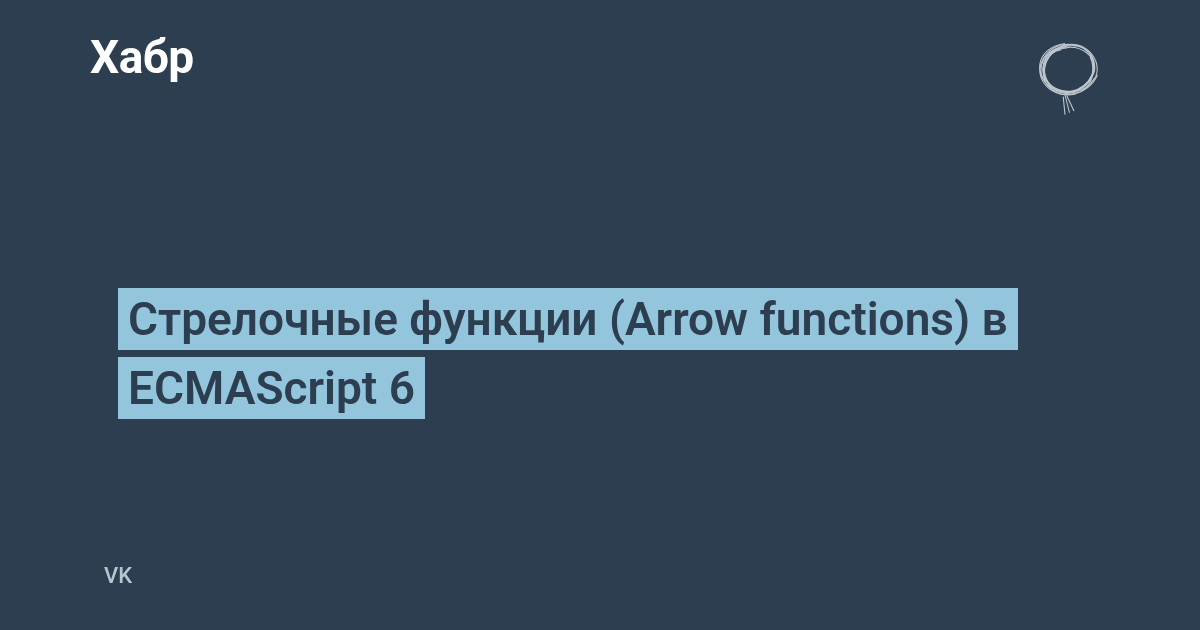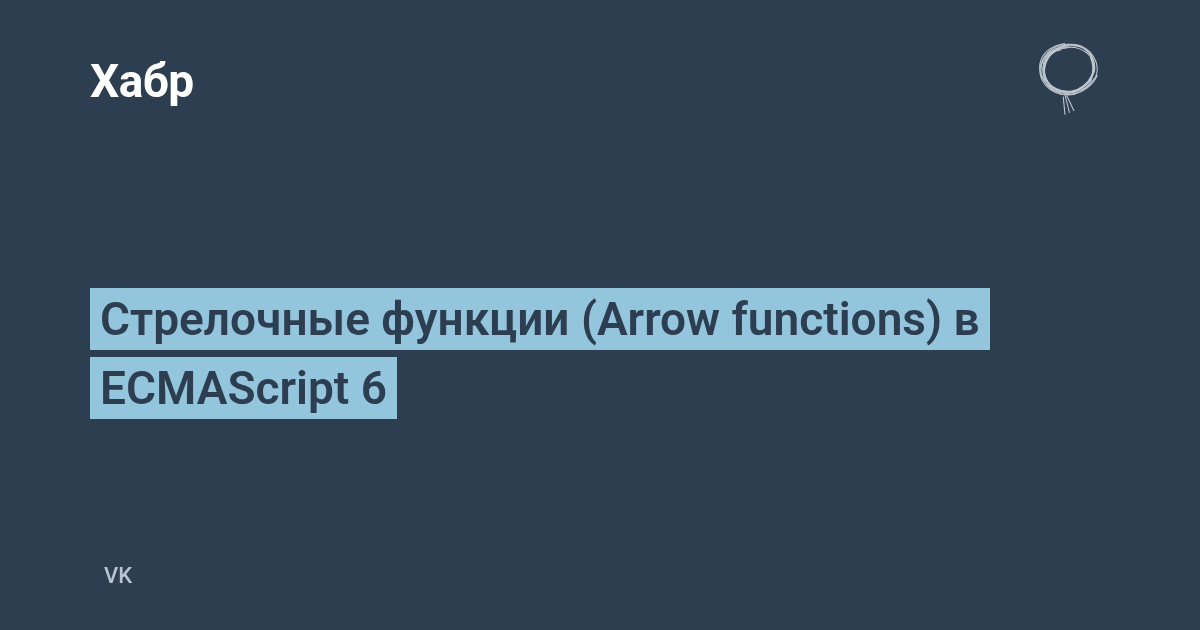--- a/index.html
+++ b/index.html
@@ -26,34 +26,34 @@
     .header {
       display: flex;
       justify-content: space-between;
       align-items: flex-start;
     }
     .logo {
       color: #ffffff;
       font-size: 46px;
       font-weight: 700;
       letter-spacing: -0.5px;
-      margin-top: 24px;
     }
     .scribble-icon {
       width: 90px;
       height: 90px;
       position: relative;
     }
     .scribble-icon svg {
       width: 100%;
       height: 100%;
     }
     .title-wrapper {
       margin-top: 165px;
       max-width: 1000px;
+      margin-left: 28px;
     }
     .title {
       font-size: 46px;
       font-weight: 600;
       line-height: 1.5;
       color: #2c3e50;
     }
     .title span {
       background-color: #93c5dd;
       padding: 4px 10px 4px 10px;

